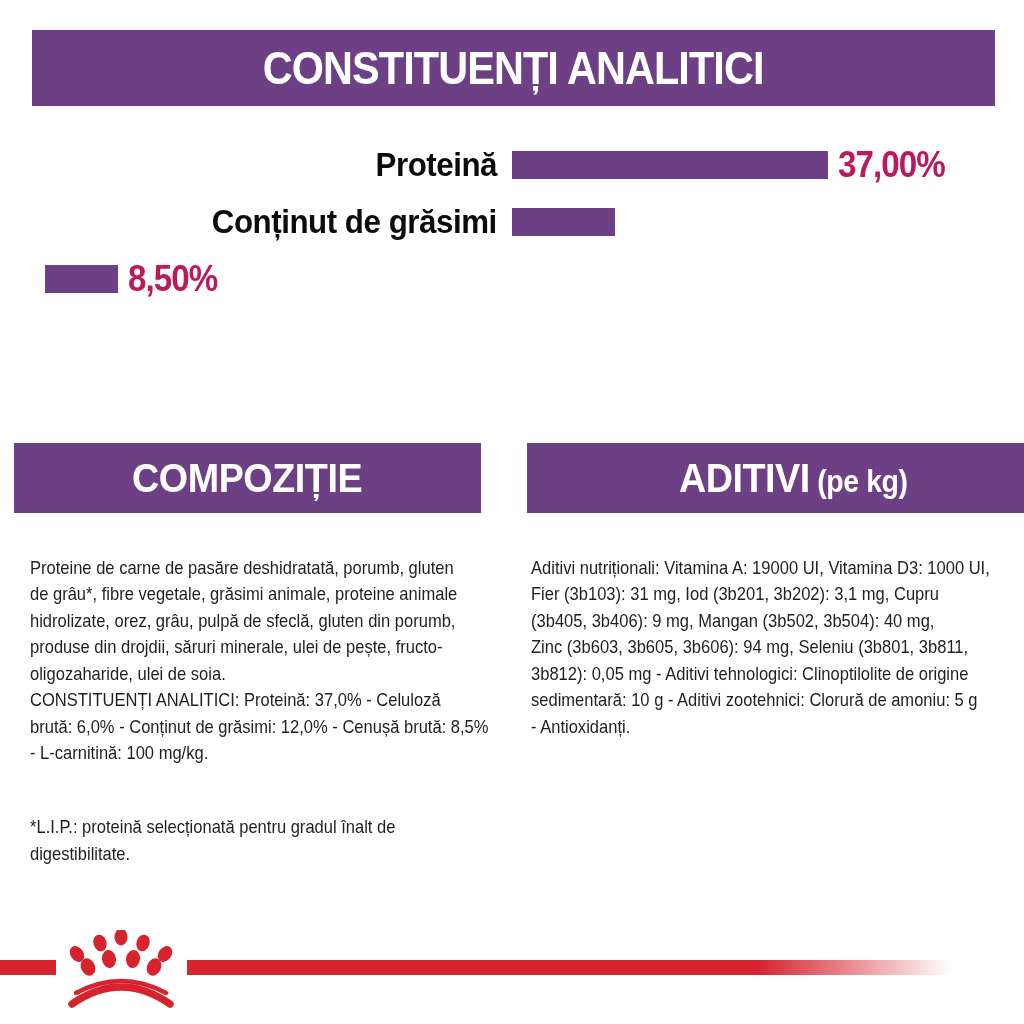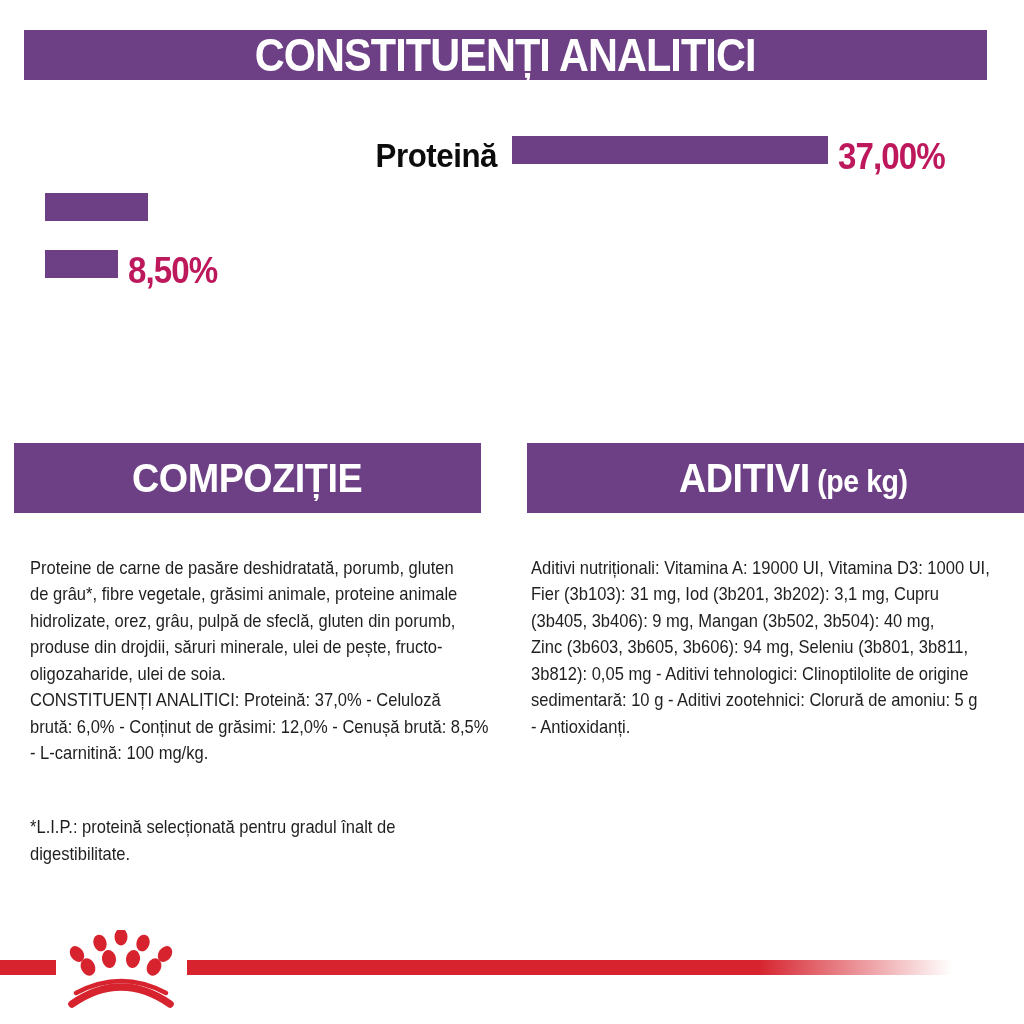--- a/index.html
+++ b/index.html
@@ -13,32 +13,32 @@
     position:relative;
     width:1024px;height:1024px;
     background:var(--white);
     margin:0 auto;
     overflow:hidden;
     font-family:"Liberation Sans", sans-serif;
     color:var(--text);
   }
   
   .top-header{
-    position:absolute;left:24px;top:30px;width:963px;height:50px;
+    position:absolute;left:32px;top:30px;width:963px;height:76px;
     background:var(--purple);
     display:flex;align-items:center;justify-content:center;
   }
   .top-header .title{
     color:#fff;font-size:46px;font-weight:bold;letter-spacing:-1px;
     display:inline-block;transform:scaleX(.9);transform-origin:center;
     white-space:nowrap;
   }
   
   .chart{position:absolute;left:30px;top:136px;width:963px;}
-  .chart-row{display:flex;align-items:flex-start;height:57px;}
+  .chart-row{display:flex;align-items:center;height:57px;}
   .chart-label{
     width:467px;text-align:right;font-weight:bold;font-size:34px;color:#0c0c0c;
     letter-spacing:-0.5px;white-space:nowrap;
   }
   .chart-label .inner{display:inline-block;transform:scaleX(.92);transform-origin:right center;}
   .chart-bar{
     height:28px;margin-left:15px;background:var(--purple);flex:0 0 auto;
   }
   .chart-value{
     margin-left:10px;font-weight:bold;font-size:36px;color:#be185d;
@@ -86,20 +86,21 @@
     <span class="title">CONSTITUENȚI ANALITICI</span>
   </div>
 
   <div class="chart">
     <div class="chart-row">
       <div class="chart-label"><span class="inner">Proteină</span></div>
       <div class="chart-bar" style="width: 316px; background: rgb(109, 64, 134);"></div>
       <div class="chart-value"><span class="inner">37,00%</span></div>
     </div>
     <div class="chart-row">
+      <div class="chart-label"><span class="inner">Conținut de grăsimi</span></div>
       <div class="chart-bar" style="width: 103px; background: rgb(109, 64, 134);"></div>
     </div>
     <div class="chart-row">
       <div class="chart-bar" style="width: 73px; background: rgb(109, 64, 134);"></div>
       <div class="chart-value"><span class="inner">8,50%</span></div>
     </div>
   </div>
 
   <div class="section-header left">
     <span class="stitle">COMPOZIȚIE</span>

